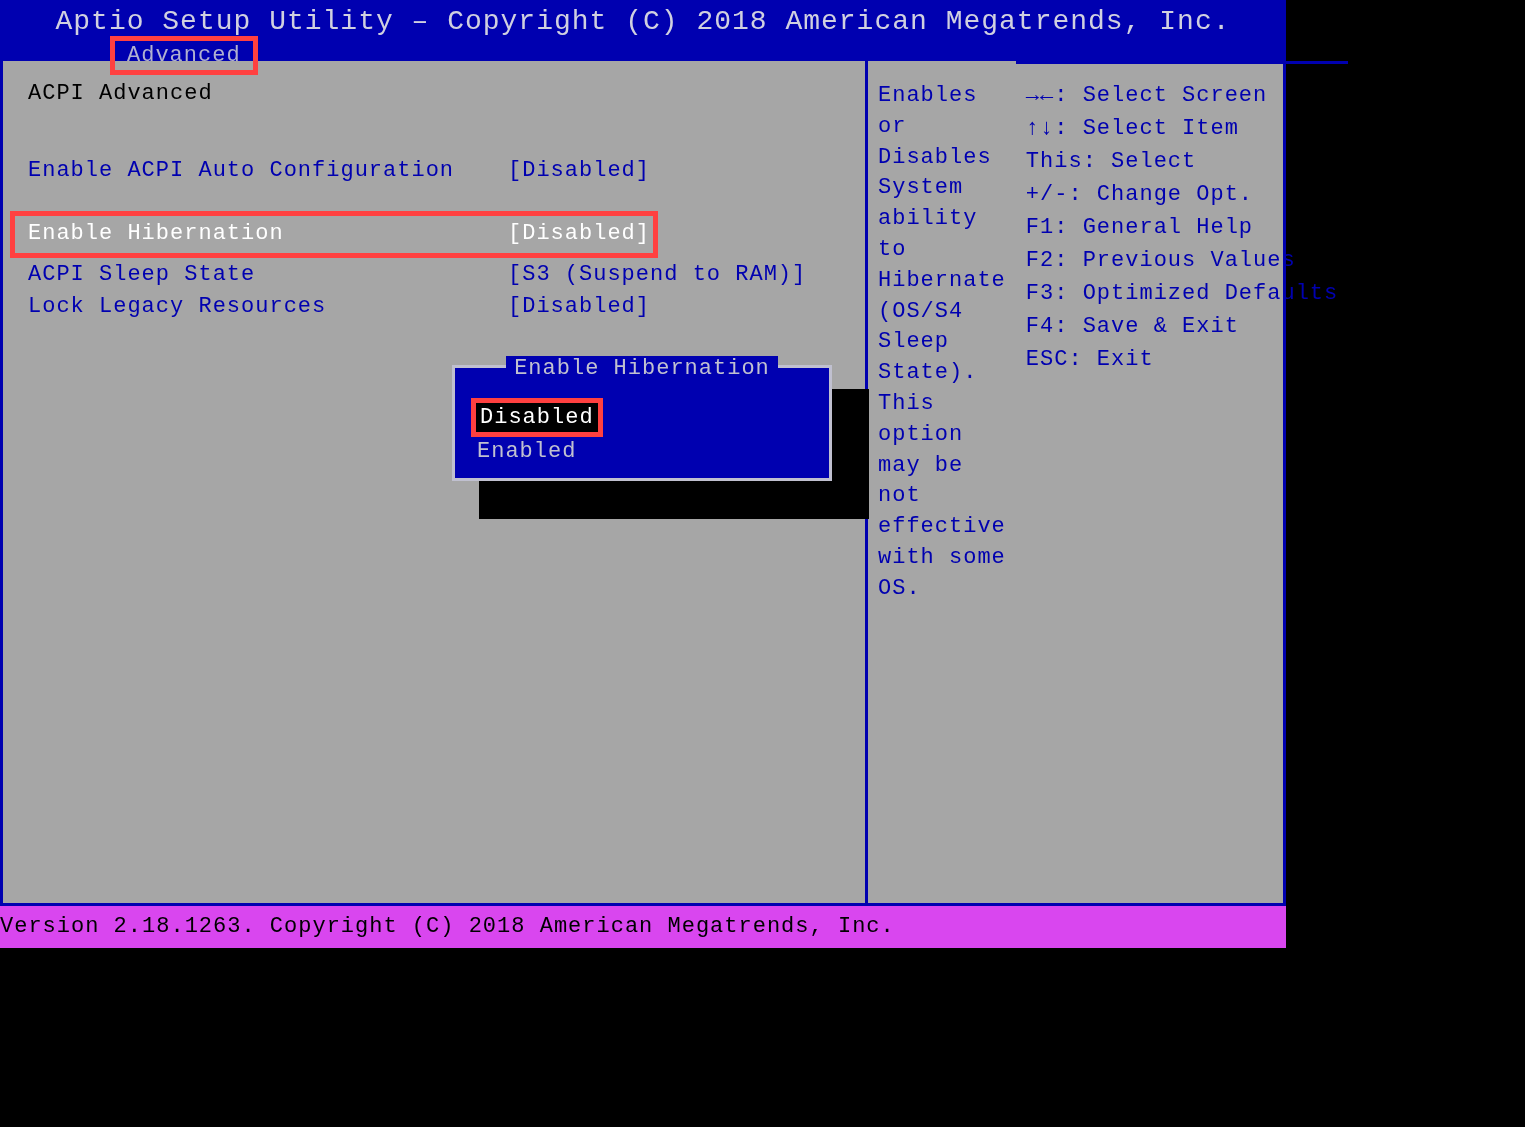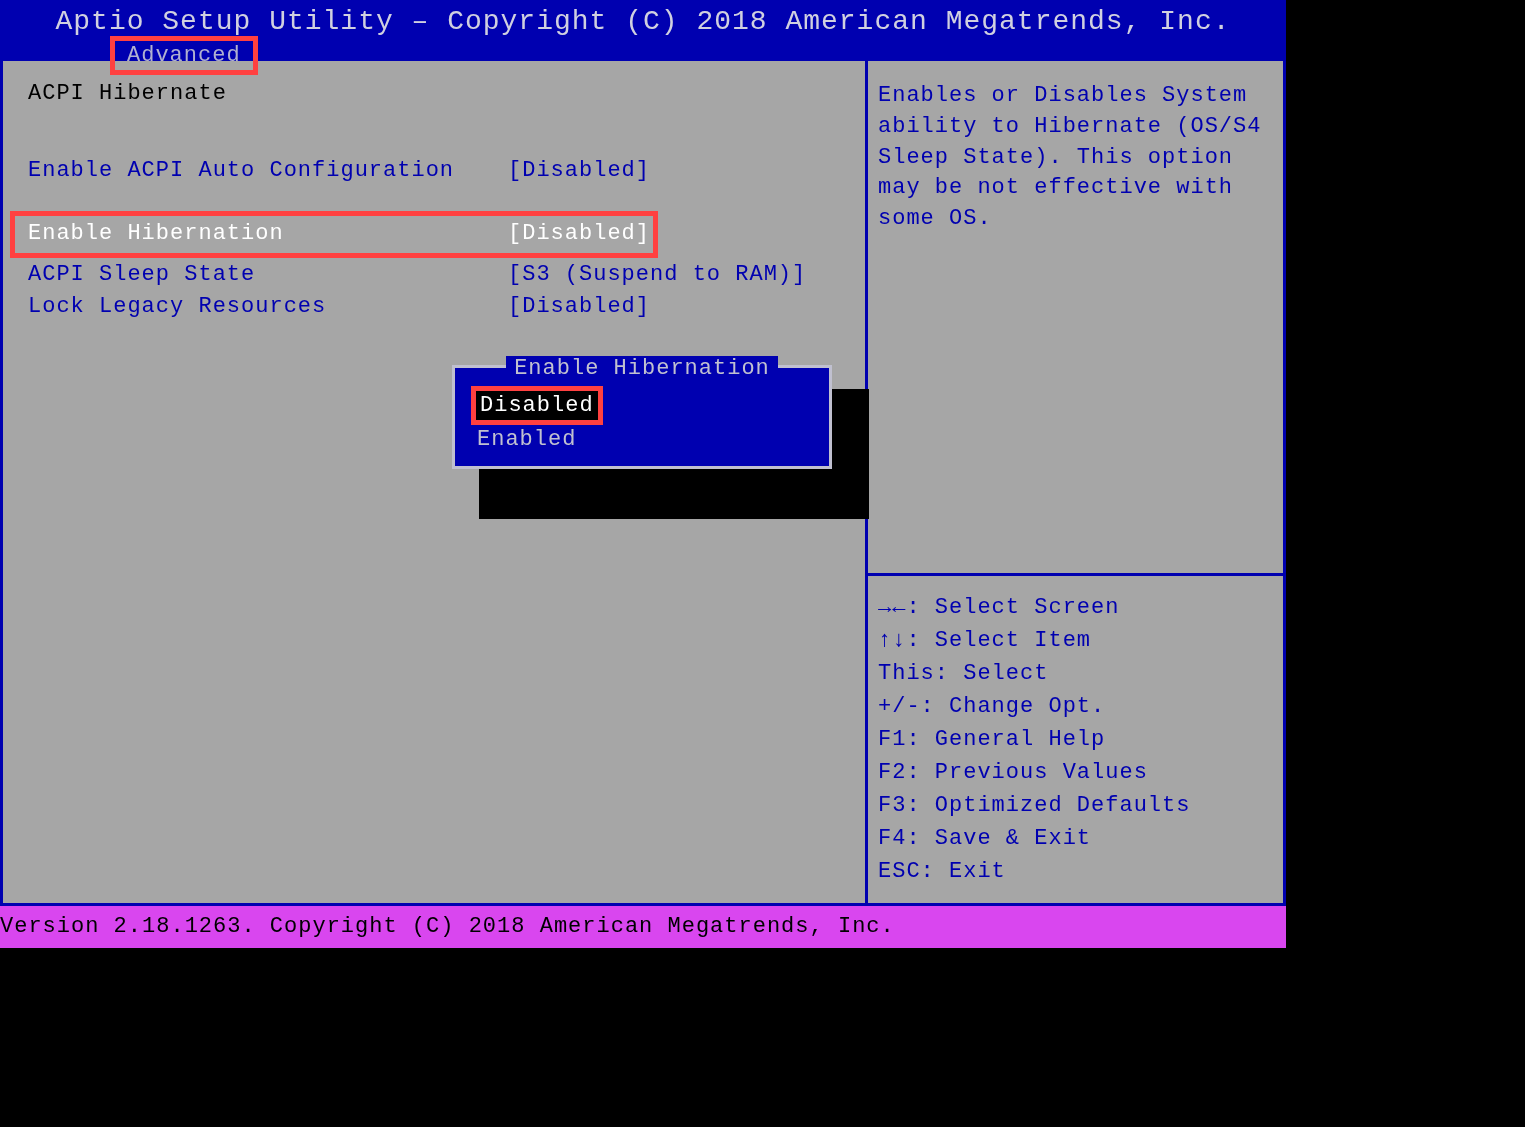--- a/index.html
+++ b/index.html
@@ -67,21 +67,21 @@
       border-left: 3px solid #0000b0;
       border-right: 3px solid #0000b0;
       padding: 20px 25px;
       position: relative;
     }
     
     .right-panel {
       width: 418px;
       border-right: 3px solid #0000b0;
       display: flex;
-      flex-direction: column;
+      flex-direction: row;
     }
     
     .help-text-area {
       flex: 1;
       padding: 20px 10px;
       color: #0000b0;
       line-height: 1.4;
     }
     
     .key-help-area {
@@ -171,20 +171,21 @@
     
     .popup-option.selected {
       background: #000;
       color: #fff;
       border: 5px solid #ff4040;
       margin-left: -2px;
     }
     
     .popup-options-container {
       padding-left: 8px;
+      margin-top: 12px;
     }
     
     .footer-bar {
       background: #d946ef;
       text-align: left;
       color: #000;
       padding-top: 8px;
       height: 42px;
     }
     
@@ -203,21 +204,21 @@
       <div class="tab">
         <span>Advanced</span>
       </div>
     </div>
   </div>
 
   <div class="main-area">
 
     <div class="left-panel">
 
-      <div class="section-title">ACPI Hibernate</div>
+      <div class="section-title">ACPI Advanced</div>
 
       <div style="height: 25px;"></div>
 
       <div class="setting-row">
         <div class="setting-label">Enable ACPI Auto Configuration</div>
         <div class="setting-value">[Disabled]</div>
       </div>
 
       <div style="height: 22px;"></div>
 

